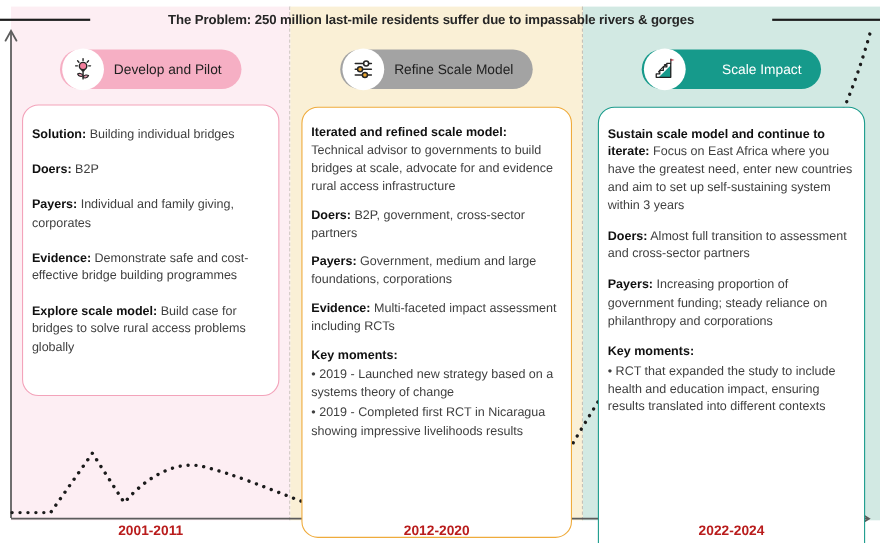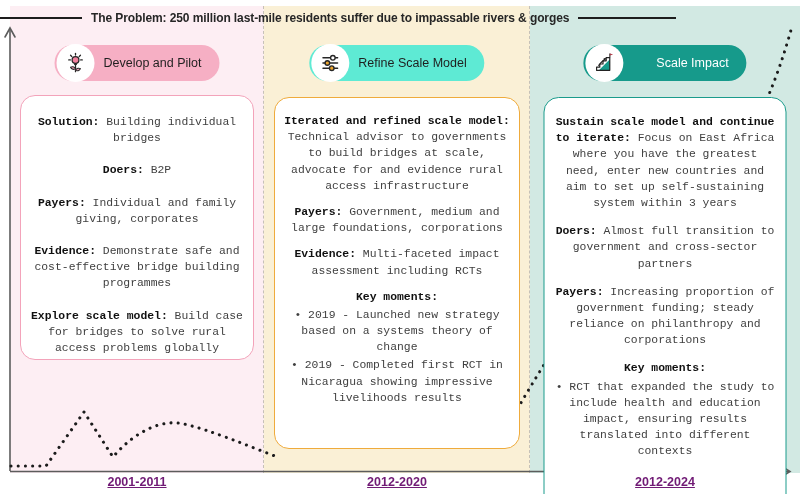--- a/index.html
+++ b/index.html
@@ -20,21 +20,21 @@
   .bg-pink   { width: 254px; background: #fdeef3; border-right: 1px dashed #c6c1b8; }
   .bg-yellow { width: 266px; background: #faf0d6; border-right: 1px dashed #c6c1b8; }
   .bg-teal   { width: 270px; background: #d2e9e3; }
 
   
   svg.layer { position: absolute; left: 0; top: 0; z-index: 1; }
 
   
   .title-row {
     position: absolute; top: 11px; left: 0; width: 100%;
-    display: flex; align-items: center; justify-content: flex-start; gap: 9px;
+    display: flex; align-items: center; justify-content: space-between; gap: 9px;
     z-index: 3;
   }
   .tline { height: 2px; background: #1d1d1d; }
   .tline-l { width: 82px; }
   .tline-r { width: 98px; }
   .fig-title { font-size: 12px; font-weight: 700; color: #262626; letter-spacing: -0.1px; white-space: nowrap; }
 
   
   .content {
     position: absolute; left: 10px; top: 0;
@@ -44,57 +44,56 @@
   .pcol { position: relative; }
   .pcol-1 { width: 254px; } .pcol-2 { width: 266px; } .pcol-3 { width: 270px; }
 
   .pill {
     position: absolute; top: 45px; left: 50%; transform: translateX(-50%);
     height: 36px; border-radius: 19px;
     display: inline-flex; align-items: center; gap: 9px;
     padding: 0 18px 0 2px; white-space: nowrap;
   }
   .pill-pink   { background: #f6afc4; }
-  .pill-orange { background: #5eead4; }
+  .pill-orange { background: #a3a3a3; }
   .pill-teal   { background: #169a8b; }
   .pill .circle {
     width: 38px; height: 38px; border-radius: 50%;
     background: #fff; flex: 0 0 38px;
     display: flex; align-items: center; justify-content: center;
     margin: -1px 0;
   }
   .pill-label { font-weight: 400; font-size: 12.5px; color: #1f1f1f; }
   .pill-teal .pill-label { color: #ffffff; margin-left: 24px; }
 
   .card {
     position: absolute; left: 50%; transform: translateX(-50%);
     background: #ffffff; border-radius: 15px;
-    text-align: center; padding: 14px 8px;
+    padding: 14px 8px;
     font-size: 11.4px; color: #3f3f3f; line-height: 1.42;
     overflow: hidden;
-    font-family: Liberation Mono, monospace;
   }
   .card .b { font-weight: 700; color: #101010; }
   .card p { margin: 0 0 11px 0; }
   .card p:last-child { margin-bottom: 11px; }
   .card-1 { top: 95px; width: 234px; height: 265px; border: 1.5px solid #f3a3ba; padding-top: 18px; }
   .card-1 p { margin-bottom: 16px; }
-  .card-2 { top: 97px; width: 246px; height: 352px; border: 1.5px solid #efab3c; padding-top: 15px; }
+  .card-2 { top: 97px; width: 246px; height: 392px; border: 1.5px solid #efab3c; padding-top: 15px; }
   .card-2 p { margin-bottom: 10px; }
   .card-3 { top: 97px; width: 243px; height: 434px; border: 1.5px solid #1a9b8c; padding-top: 16px; }
   .card-3 p { margin-bottom: 12px; }
   .card p.kh { margin-bottom: 2px; }
   .card p.bl { margin-bottom: 2px; }
 
   
   .years {
     position: absolute; left: 10px; top: 475px; width: 790px;
     display: flex; z-index: 2;
   }
-  .year { text-align: center; font-weight: 700; font-size: 12.5px; color: #701a75; text-decoration: underline; }
+  .year { text-align: center; font-weight: 700; font-size: 12.5px; color: #b91c1c; }
   .year-1 { width: 254px; } .year-2 { width: 266px; } .year-3 { width: 270px; }
 </style>
 </head>
 <body>
 
 <div class="bg-cols">
   <div class="bg-pink"></div>
   <div class="bg-yellow"></div>
   <div class="bg-teal"></div>
 </div>
@@ -166,20 +165,21 @@
           </g>
           <circle cx="14.8" cy="6.3" r="2.5" fill="#ffffff" stroke="#262626" stroke-width="1.5"></circle>
           <circle cx="8.8" cy="12" r="2.5" fill="#eca62f" stroke="#262626" stroke-width="1.5"></circle>
           <circle cx="13.6" cy="17.7" r="2.5" fill="#eca62f" stroke="#262626" stroke-width="1.5"></circle>
         </svg>
       </span>
       <span class="pill-label">Refine Scale Model</span>
     </div>
     <div class="card card-2">
       <p><span class="b">Iterated and refined scale model:</span><span> Technical advisor to governments to build bridges at scale, advocate for and evidence rural access infrastructure</span></p>
+      <p><span class="b">Doers:</span><span> B2P, government, cross-sector partners</span></p>
       <p><span class="b">Payers:</span><span> Government, medium and large foundations, corporations</span></p>
       <p><span class="b">Evidence:</span><span> Multi-faceted impact assessment including RCTs</span></p>
       <p class="kh"><span class="b">Key moments:</span><span></span></p>
       <p class="bl"><span class="b"></span><span>•  2019 - Launched new strategy based on a systems theory of change</span></p>
       <p class="bl"><span class="b"></span><span>•  2019 - Completed first RCT in Nicaragua showing impressive livelihoods results</span></p>
     </div>
   </div>
 
   <div class="pcol pcol-3">
     <div class="pill pill-teal">
@@ -190,25 +190,25 @@
           <path d="M5.8 14.6 C8 11.8 10.2 9.6 12.6 7.6" fill="none" stroke="#222222" stroke-width="1.2" stroke-linecap="round"></path>
           <path d="M13.9 6.4 L10.9 7.1 L12.9 9.3 Z" fill="#222222"></path>
           <line x1="18" y1="6" x2="18" y2="1.6" stroke="#222222" stroke-width="1.2"></line>
           <path d="M18 1.6 L21.6 2.7 L18 3.8 Z" fill="#b03a48"></path>
         </svg>
       </span>
       <span class="pill-label">Scale Impact</span>
     </div>
     <div class="card card-3">
       <p><span class="b">Sustain scale model and continue to iterate:</span><span> Focus on East Africa where you have the greatest need, enter new countries and aim to set up self-sustaining system within 3 years</span></p>
-      <p><span class="b">Doers:</span><span> Almost full transition to government and cross-sector partners</span></p>
+      <p><span class="b">Doers:</span><span> Almost full transition to assessment and cross-sector partners</span></p>
       <p><span class="b">Payers:</span><span> Increasing proportion of government funding; steady reliance on philanthropy and corporations</span></p>
       <p class="kh"><span class="b">Key moments:</span><span></span></p>
       <p class="bl"><span class="b"></span><span>• RCT that expanded the study to include health and education impact, ensuring results translated into different contexts</span></p>
     </div>
   </div>
 </div>
 
 <div class="years">
   <div class="year year-1">2001-2011</div>
   <div class="year year-2">2012-2020</div>
-  <div class="year year-3">2012-2024</div>
+  <div class="year year-3">2022-2024</div>
 </div>
 
 </body></html>

